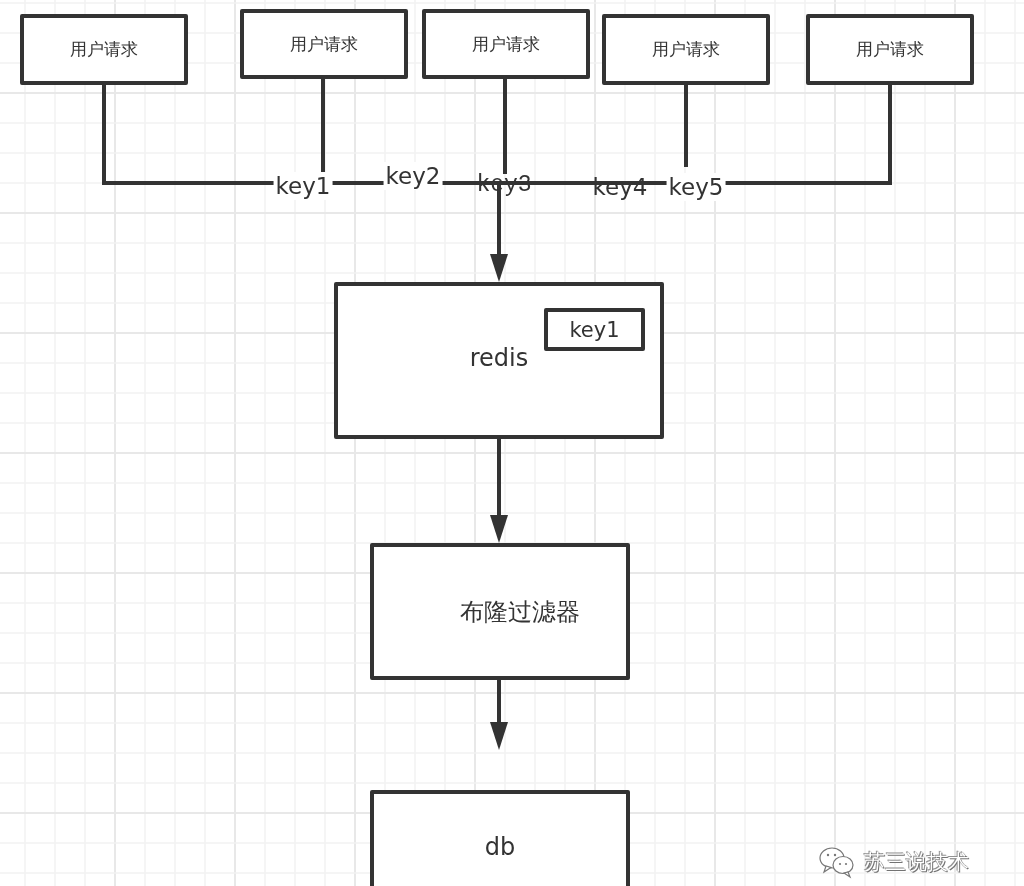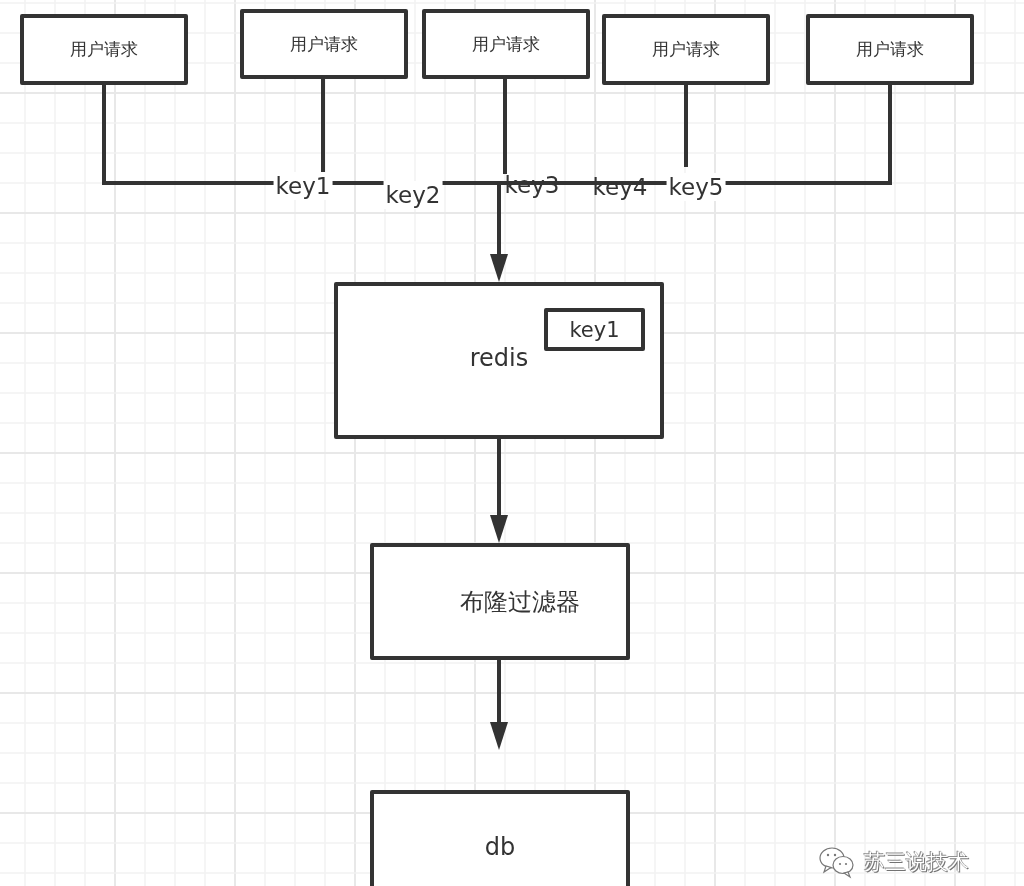--- a/index.html
+++ b/index.html
@@ -137,33 +137,33 @@
   <span>用户请求</span>
 </div>
 <div class="box req" style="left:602px;top:14px;width:168px;height:71px;">
   <span>用户请求</span>
 </div>
 <div class="box req" style="left:806px;top:14px;width:168px;height:71px;">
   <span>用户请求</span>
 </div>
 
 <span class="key-label" style="left:303px;top:186px;">key1</span>
-<span class="key-label" style="left:413px;top:195px;">key2</span>
-<span class="key-label" style="left:532px;top:185px;background:transparent;">key3</span>
+<span class="key-label" style="left:413px;top:176px;">key2</span>
+<span class="key-label" style="left:504px;top:185px;background:transparent;font-family:Liberation Mono, monospace;">key3</span>
 <span class="key-label" style="left:620px;top:187px;background:transparent;">key4</span>
 <span class="key-label" style="left:696px;top:187px;">key5</span>
 
 <div class="box node-label" style="left:334px;top:282px;width:330px;height:157px;">
   <span style="margin-top:-6px;">redis</span>
   <div class="box inner-key" style="left:206px;top:22px;width:101px;height:43px;border-width:4px;">
     <span>key1</span>
   </div>
 </div>
 
-<div class="box node-label" style="left:370px;top:543px;width:260px;height:117px;padding-left:40px;">
+<div class="box node-label" style="left:370px;top:543px;width:260px;height:137px;padding-left:40px;">
   <span>布隆过滤器</span>
 </div>
 
 <div class="box node-label" style="left:370px;top:790px;width:260px;height:113px;">
   <span>db</span>
 </div>
 
 <div id="watermark">
   <svg width="40" height="34" viewBox="0 0 40 34">
     <g fill="#ffffff" stroke="#777" stroke-width="1.2">

